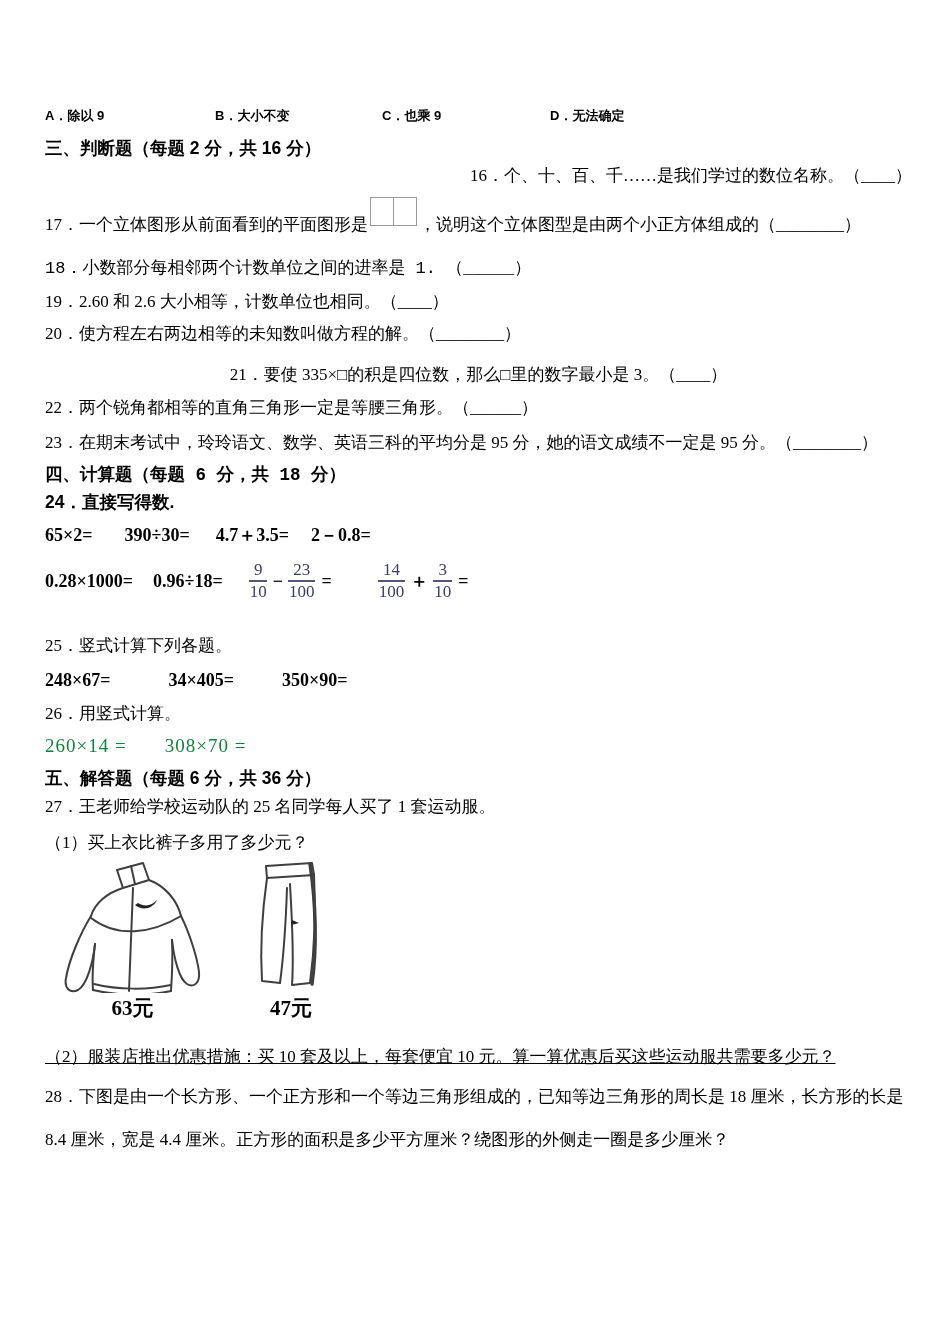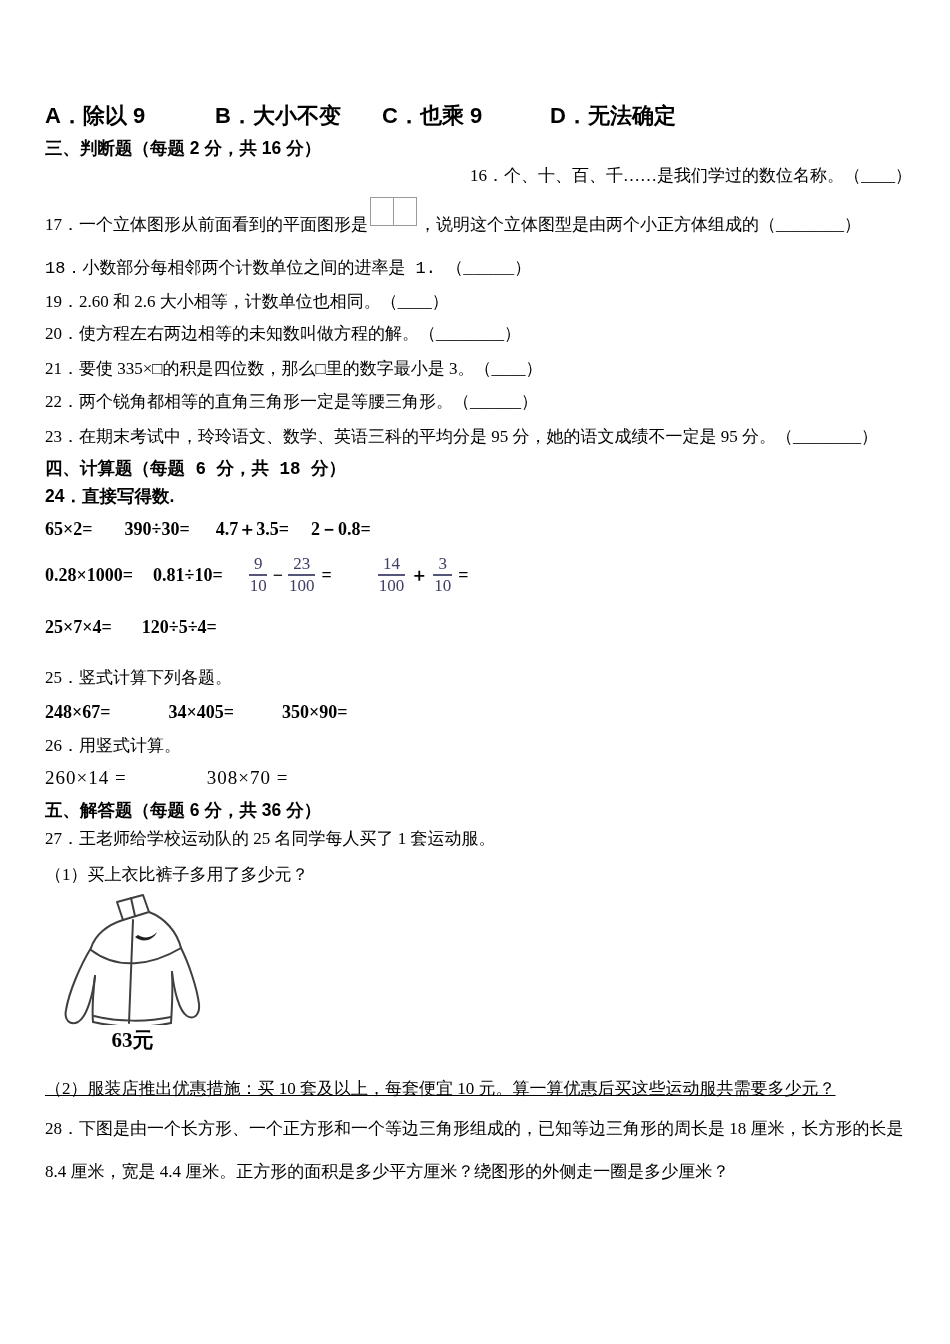--- a/index.html
+++ b/index.html
@@ -7,40 +7,40 @@
     position:relative;
     width:950px;height:1344px;
     background:#ffffff;
     box-sizing:border-box;
     padding:103px 38px 0 45px;
     font-family:"Liberation Serif","DejaVu Serif",serif;
     font-size:17px;color:#000;line-height:22px;
     overflow:hidden;
   }
   .line{height:22px;white-space:nowrap;}
-  .hei{font-family:"Liberation Sans","DejaVu Sans",sans-serif;font-weight:bold;font-size:22px;}
+  .hei{font-family:"Liberation Sans","DejaVu Sans",sans-serif;font-weight:bold;font-size:13px;}
   .options{display:flex;}
   .options .opt{display:inline-block;}
   .opt-a{width:170px;}
   .opt-b{width:167px;}
   .opt-c{width:168px;}
   .q17line{display:flex;align-items:flex-end;height:40px;white-space:nowrap;}
   .two-squares{display:inline-flex;margin:0 2px 10px 2px;}
   .two-squares .cell{width:22px;height:27px;border:1px solid #9a9a9a;background:#fff;}
   .two-squares .cell + .cell{border-left:none;}
   .calcrow{display:flex;align-items:baseline;height:24px;font-weight:bold;font-size:18px;white-space:nowrap;}
   .fracrow{display:flex;align-items:center;height:54px;font-weight:bold;font-size:18px;white-space:nowrap;}
   .fracexpr{display:inline-flex;align-items:center;}
   .frac{display:inline-flex;flex-direction:column;align-items:center;
         color:#3d3d66;font-weight:normal;font-size:17px;line-height:20px;margin:0 2px;}
   .frac .num{padding:0 5px;border-bottom:2px solid #55557a;}
   .frac .den{padding:0 3px;}
   .fop{font-weight:bold;margin:0 1px;}
   .feq{font-weight:bold;margin-left:2px;}
-  .grayrow{color:#000000;font-weight:normal;font-size:19px;letter-spacing:1px;gap:42px;}
+  .grayrow{color:#15803d;font-weight:normal;font-size:19px;letter-spacing:1px;}
   .figures{display:flex;align-items:flex-start;height:168px;}
   .figure{display:flex;flex-direction:column;align-items:center;}
   .figure.pants-fig{margin-left:16px;}
   .price{font-weight:bold;font-size:21px;line-height:26px;margin-top:2px;font-family:"Liberation Serif",serif;}
   svg{display:block;}
   svg path, svg line{fill:none;stroke:#3f3f3f;stroke-width:2;stroke-linecap:round;stroke-linejoin:round;}
   svg .fillmark{fill:#222;stroke:none;}
   svg .thick{stroke-width:3.5;}
 </style>
 </head>
@@ -63,37 +63,37 @@
     <span class="two-squares">
         <span class="cell"></span>
         <span class="cell"></span>
       </span>
     <span>，说明这个立体图型是由两个小正方体组成的（________）</span>
   </div>
 
   <div class="line" style="margin-top:22px;font-family:Liberation Mono, monospace;">18．小数部分每相邻两个计数单位之间的进率是 1. （_____）</div>
   <div class="line" style="margin-top:11px;">19．2.60 和 2.6 大小相等，计数单位也相同。（____）</div>
   <div class="line" style="margin-top:10px;">20．使方程左右两边相等的未知数叫做方程的解。（________）</div>
-  <div class="line" style="margin-top:13px;">21．要使 335×□的积是四位数，那么□里的数字最小是 3。（____）</div>
+  <div class="line" style="margin-top:19px;text-align:center;">21．要使 335×□的积是四位数，那么□里的数字最小是 3。（____）</div>
   <div class="line" style="margin-top:11px;">22．两个锐角都相等的直角三角形一定是等腰三角形。（______）</div>
   <div class="line" style="margin-top:13px;">23．在期末考试中，玲玲语文、数学、英语三科的平均分是 95 分，她的语文成绩不一定是 95 分。（________）</div>
 
   <div class="line hei" style="margin-top:10px;font-size:17.5px;font-family:Liberation Mono, monospace;">四、计算题（每题 6 分，共 18 分）</div>
   <div class="line hei" style="margin-top:5px;font-size:17.5px;">24．直接写得数.</div>
 
   <div class="calcrow" style="margin-top:11px;">
     <span style="margin-right:32px;">65×2=</span>
     <span style="margin-right:26px;">390÷30=</span>
     <span style="margin-right:22px;">4.7＋3.5=</span>
     <span>2－0.8=</span>
   </div>
 
   <div class="fracrow" style="margin-top:6px;">
     <span style="margin-right:20px;">0.28×1000=</span>
-    <span style="margin-right:22px;">0.81÷10=</span>
+    <span style="margin-right:22px;">0.96÷18=</span>
     <span class="fracexpr">
       <span class="frac">
         <span class="num">9</span>
         <span class="den">10</span>
       </span>
       <span class="fop">−</span>
       <span class="frac">
         <span class="num">23</span>
         <span class="den">100</span>
       </span>
@@ -106,24 +106,20 @@
       </span>
       <span class="fop">＋</span>
       <span class="frac">
         <span class="num">3</span>
         <span class="den">10</span>
       </span>
       <span class="feq">=</span>
     </span>
   </div>
 
-  <div class="calcrow" style="margin-top:14px;">
-    <span style="margin-right:30px;">25×7×4=</span>
-    <span>120÷5÷4=</span>
-  </div>
 
   <div class="line" style="margin-top:27px;">25．竖式计算下列各题。</div>
   <div class="calcrow" style="margin-top:12px;">
     <span style="margin-right:58px;">248×67=</span>
     <span style="margin-right:48px;">34×405=</span>
     <span>350×90=</span>
   </div>
 
   <div class="line" style="margin-top:10px;">26．用竖式计算。</div>
   <div class="calcrow grayrow" style="margin-top:10px;">
@@ -147,19 +143,29 @@
         <path d="M48,132 C72,138 104,138 126,133"></path>
         <path d="M49,126 C73,132 103,132 126,127"></path>
         <path d="M136,58 C144,74 152,98 154,114 C155,125 149,130 142,126 C134,121 129,100 127,82"></path>
         <path d="M127,82 C128,100 127,118 126,133"></path>
         <path d="M46,60 C72,80 106,76 136,58"></path>
         <path d="M88,30 L84,133"></path>
         <path class="fillmark" d="M93,45 c6,4 14,3 19,-3 c-4,9 -15,11 -22,5 z"></path>
       </svg>
       <div class="price">63元</div>
     </div>
+    <div class="figure pants-fig">
+      <svg width="110" height="135" viewBox="0 0 110 135">
+        <path d="M30,8 L76,5 L78,17 L31,20 Z"></path>
+        <path d="M31,20 C26,55 24,90 26,123 L44,125 C48,95 50,60 51,30"></path>
+        <path d="M54,26 C56,60 58,100 56,127 L74,125 C78,95 80,55 78,16"></path>
+        <path class="thick" d="M74,6 C80,45 81,90 76,126"></path>
+        <path class="fillmark" d="M56,62 l7,3 l-8,2 z"></path>
+      </svg>
+      <div class="price">47元</div>
+    </div>
   </div>
 
   <div class="line" style="margin-top:20px;text-decoration:underline;">（2）服装店推出优惠措施：买 10 套及以上，每套便宜 10 元。算一算优惠后买这些运动服共需要多少元？</div>
   <div class="line" style="margin-top:18px;">28．下图是由一个长方形、一个正方形和一个等边三角形组成的，已知等边三角形的周长是 18 厘米，长方形的长是</div>
   <div class="line" style="margin-top:21px;">8.4 厘米，宽是 4.4 厘米。正方形的面积是多少平方厘米？绕图形的外侧走一圈是多少厘米？</div>
 
 </div>
 
 </body></html>

